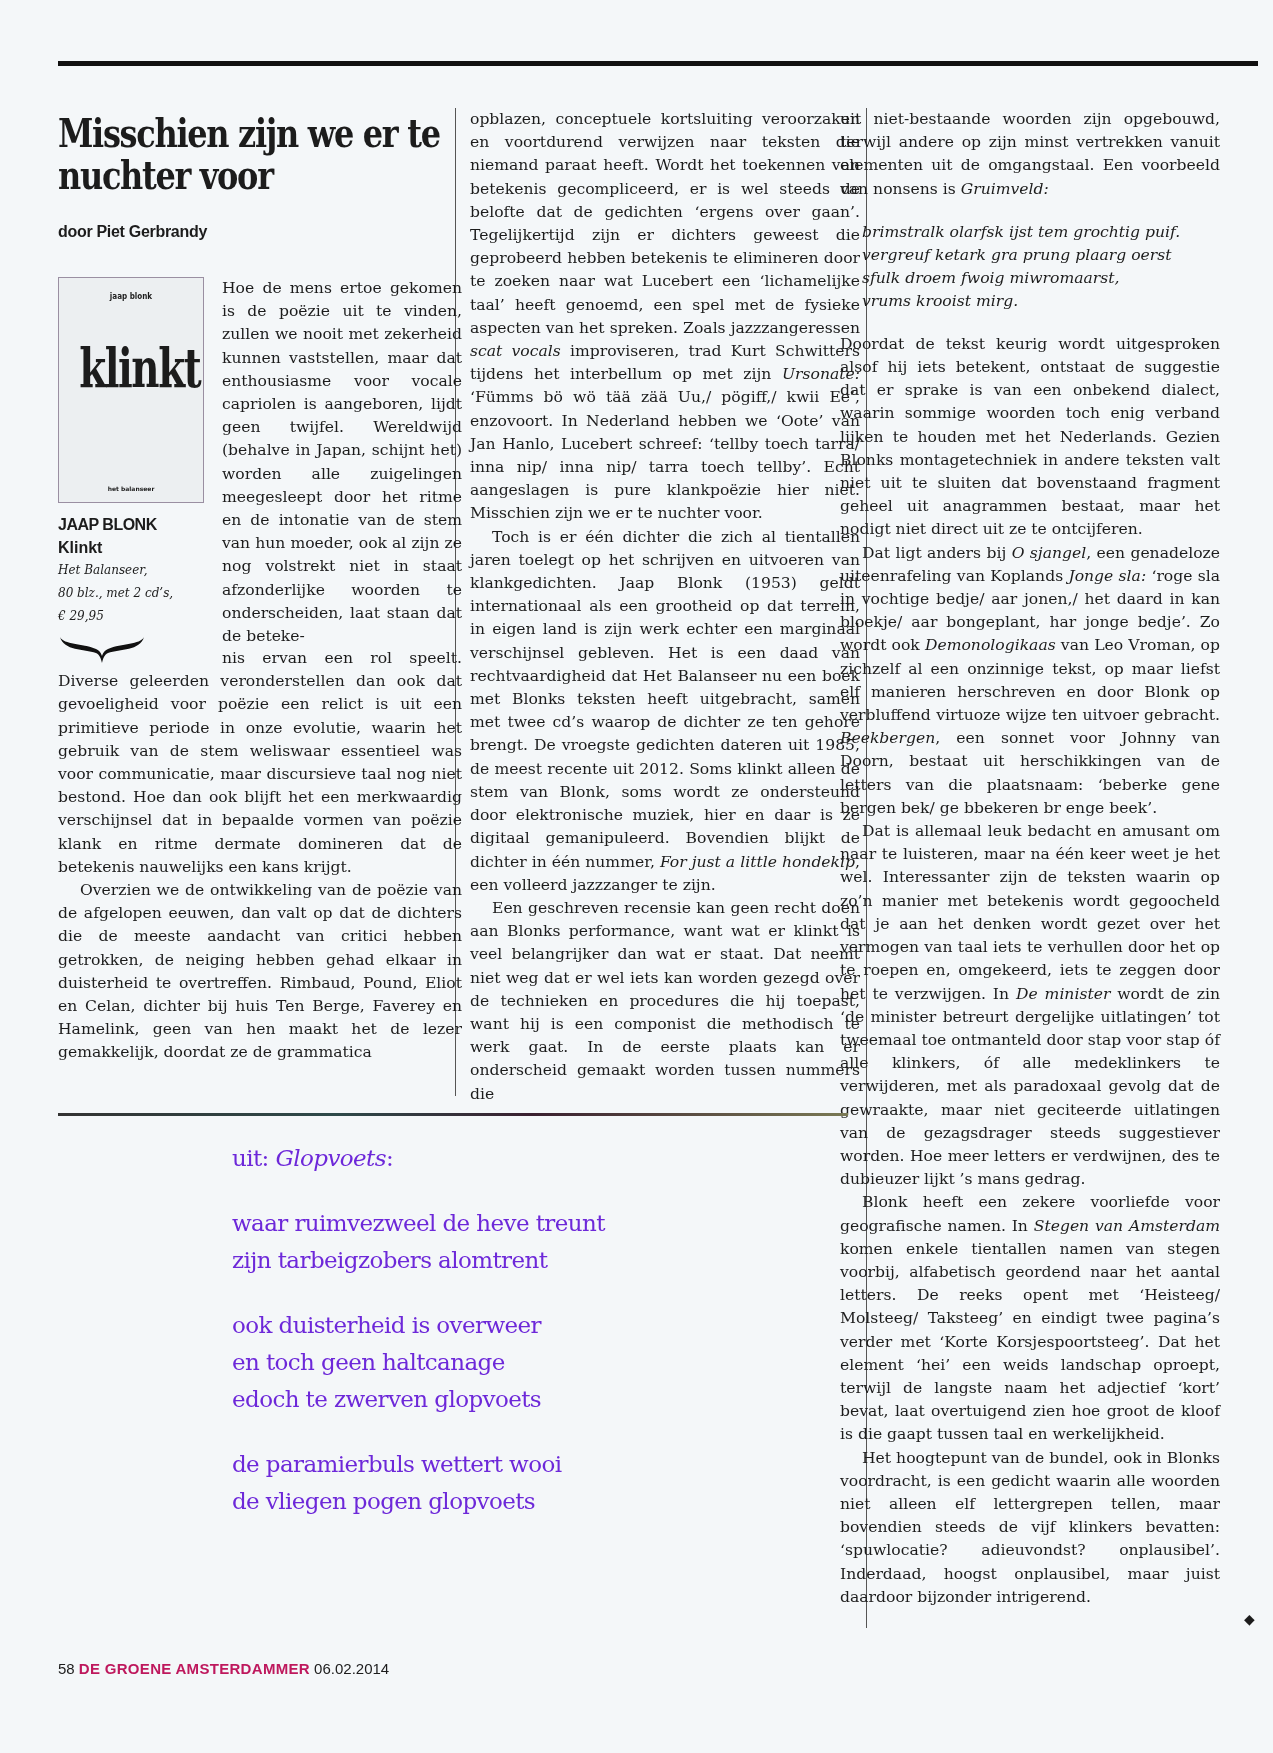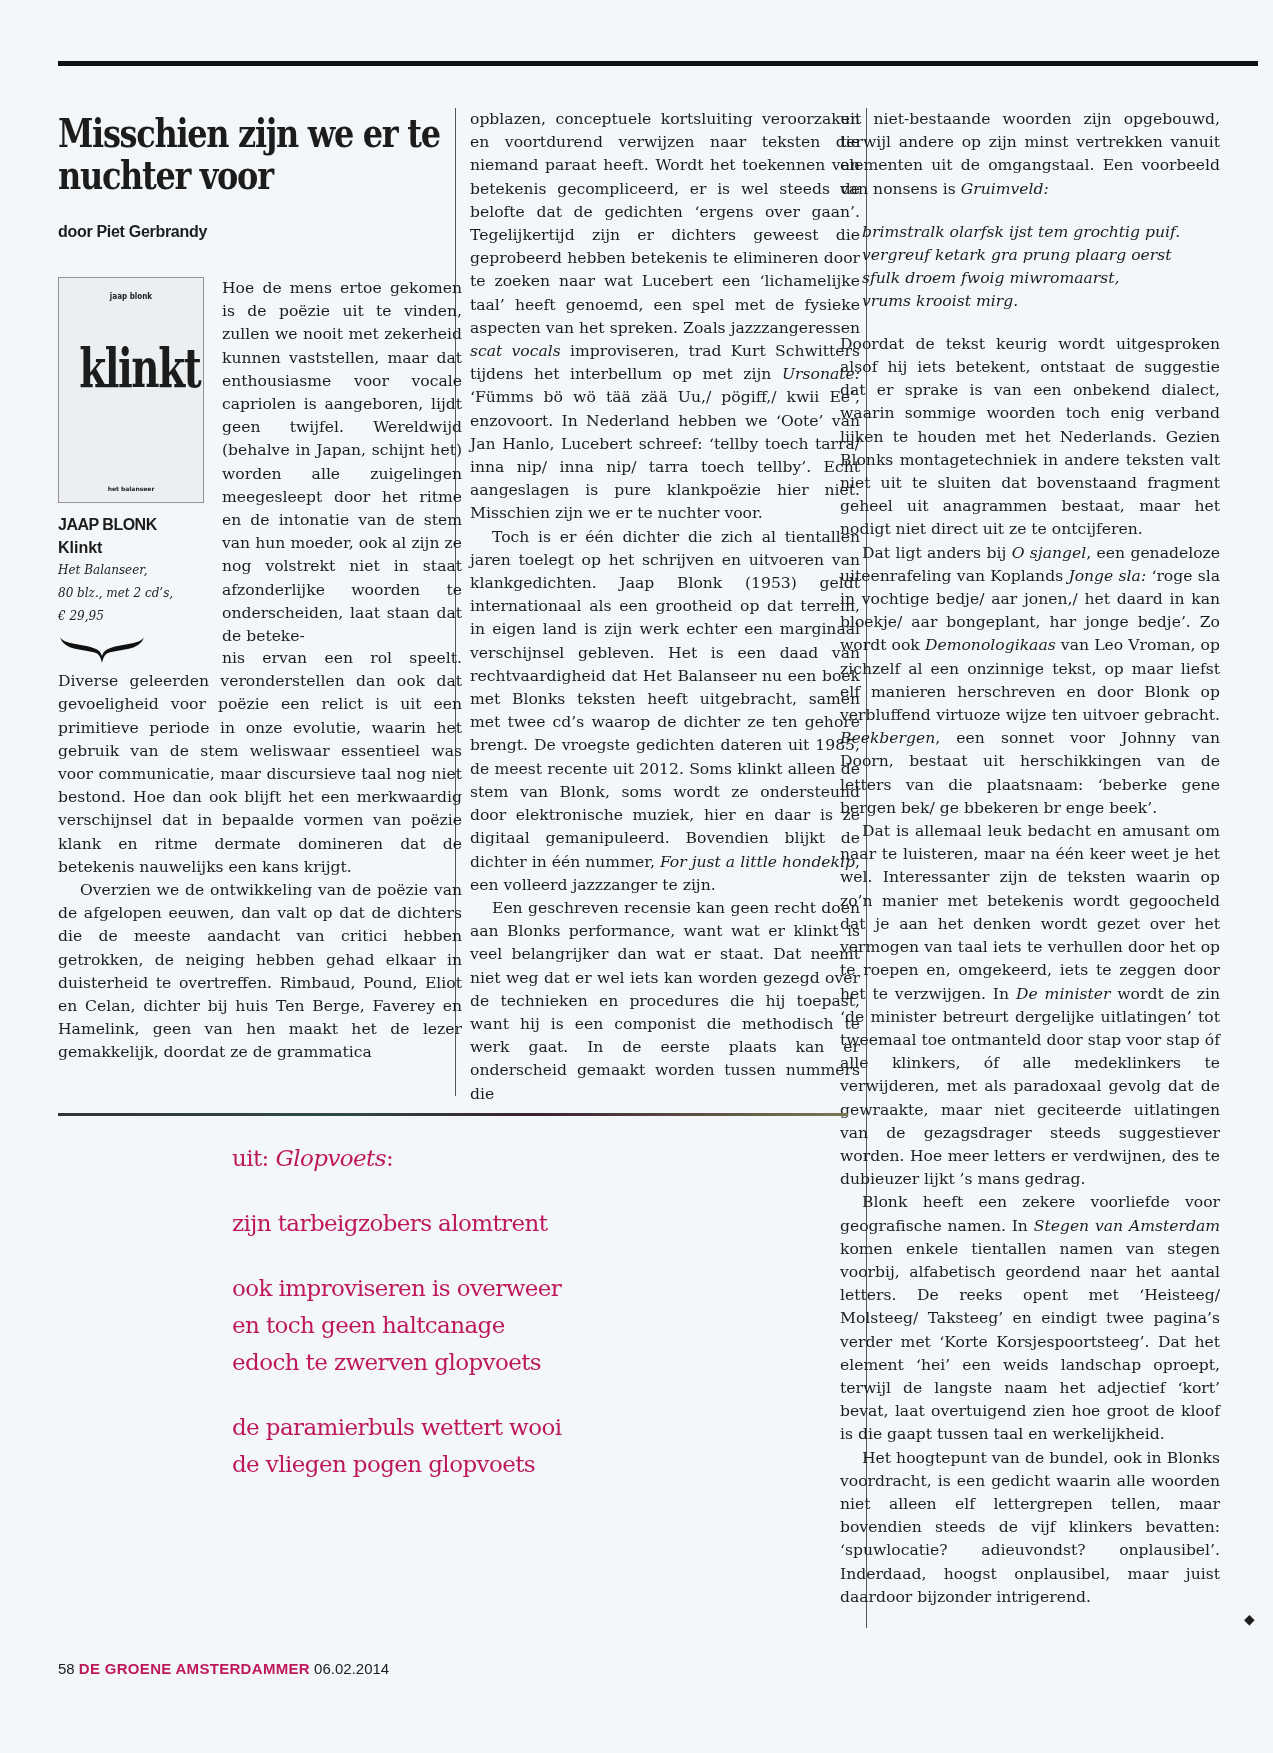--- a/index.html
+++ b/index.html
@@ -53,21 +53,21 @@
   .col3 { position: absolute; left: 840px; top: 108px; width: 380px; }
 
   .vrule1 { position: absolute; left: 455px; top: 108px; width: 1px; height: 988px; background: #555; }
   .vrule2 { position: absolute; left: 866px; top: 108px; width: 1px; height: 1520px; background: #555; }
 
   .gruim { margin: 20px 0 20px 22px; font-style: italic; font-size: 15.6px; line-height: 23px; text-align: left; }
 
   .hrule { position: absolute; left: 58px; top: 1113px; width: 790px; height: 3px;
     background: linear-gradient(to right, #333 0%, #2e4a4a 35%, #3a2030 60%, #7a7a55 100%); }
 
-  .poem { position: absolute; left: 232px; top: 1140px; color: #be185d;
+  .poem { position: absolute; left: 232px; top: 1140px; color: #6d28d9;
     font-family: "DejaVu Serif", serif; font-size: 23px; line-height: 37px; letter-spacing: -0.6px; }
   .poem .head { margin-bottom: 28px; }
   .poem .stanza { margin-bottom: 28px; }
   .poem .line { display: block; }
 
   .endmark { position: absolute; left: 1244px; top: 1611px; font-size: 14px; }
 
   .footer { position: absolute; left: 58px; top: 1660px; font-family: "Liberation Sans", sans-serif; font-size: 15px; }
   .footer .mag { color: #be185d; font-weight: bold; letter-spacing: 0.3px; }
 </style>
@@ -131,24 +131,25 @@
   <p class="ind">Het hoogtepunt van de bundel, ook in Blonks voordracht, is een gedicht waarin alle woorden niet alleen elf lettergrepen tellen, maar bovendien steeds de vijf klinkers bevatten: ‘spuwlocatie? adieuvondst? onplausibel’. Inderdaad, hoogst onplausibel, maar juist daardoor bijzonder intrigerend.</p>
 </div>
 
 <div class="endmark">◆</div>
 
 <div class="hrule"></div>
 
 <div class="poem">
   <div class="head"><span>uit: </span><em>Glopvoets</em><span>:</span></div>
   <div class="stanza">
+    <span class="line">waar ruimvezweel de heve treunt</span>
     <span class="line">zijn tarbeigzobers alomtrent</span>
   </div>
   <div class="stanza">
-    <span class="line">ook improviseren is overweer</span>
+    <span class="line">ook duisterheid is overweer</span>
     <span class="line">en toch geen haltcanage</span>
     <span class="line">edoch te zwerven glopvoets</span>
   </div>
   <div class="stanza">
     <span class="line">de paramierbuls wettert wooi</span>
     <span class="line">de vliegen pogen glopvoets</span>
   </div>
 </div>
 
 <div class="footer">

